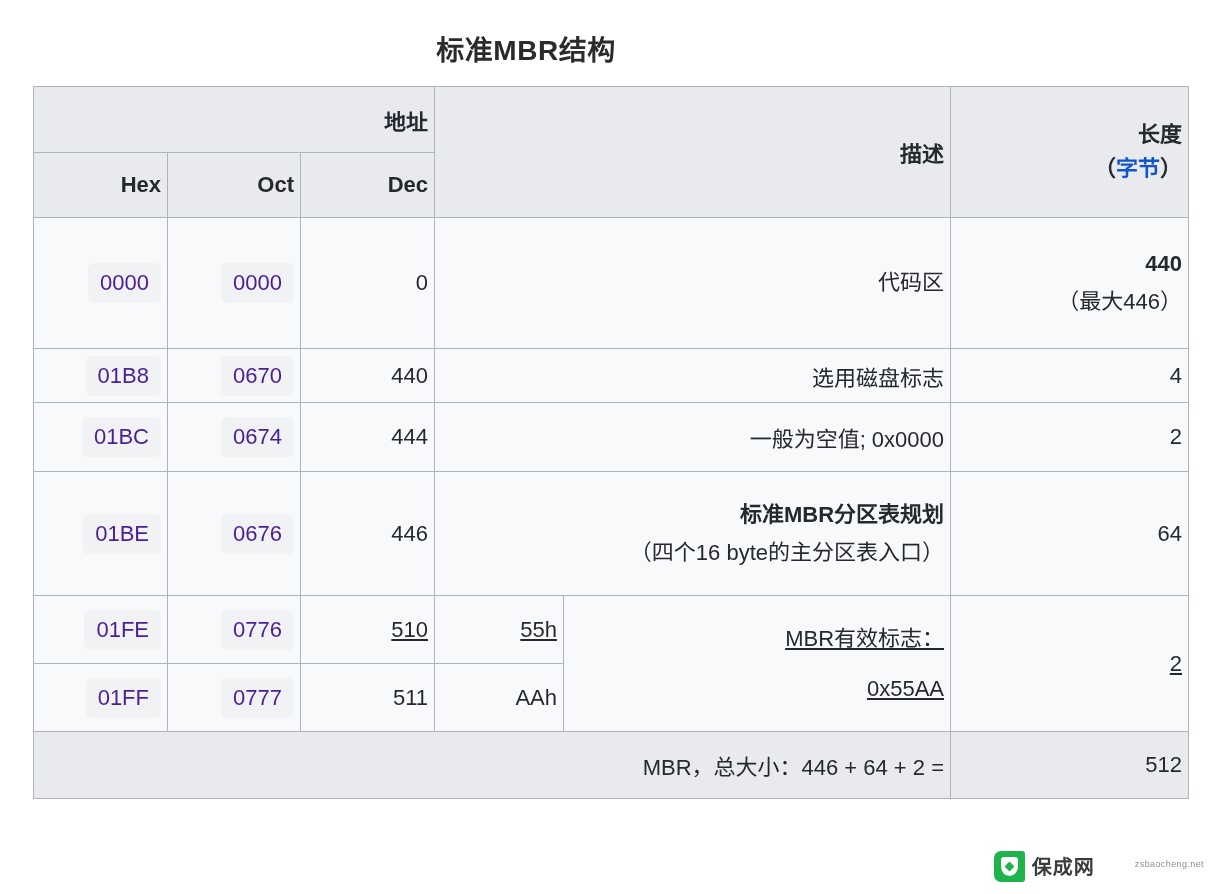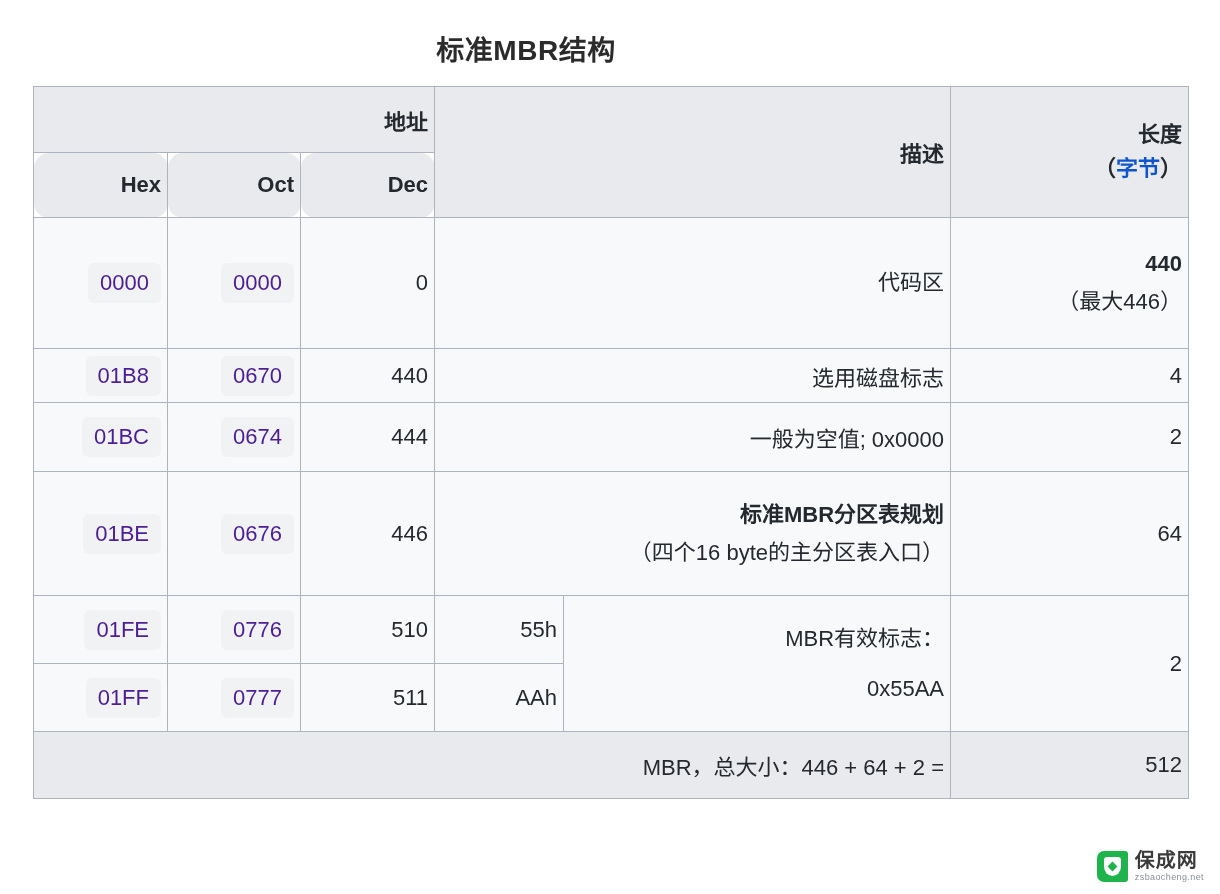--- a/index.html
+++ b/index.html
@@ -72,42 +72,42 @@
 
   
   col.c-hex { width: 134px; }
   col.c-oct { width: 133px; }
   col.c-dec { width: 134px; }
   col.c-sig { width: 129px; }
   col.c-desc { width: 387px; }
   col.c-len { width: 238px; }
 
   .hdr-addr { height: 65px; font-size: 23px; }
-  .hdr-sub  { height: 64px; font-size: 22px; color: #1155cc; font-weight: bold; border-radius: 15px; }
+  .hdr-sub  { height: 64px; font-size: 22px; color: #1155cc; font-weight: bold; }
   .hdr-desc { height: 129px; font-size: 23px; }
   .hdr-len  { height: 129px; font-size: 23px; line-height: 34px; }
   .hdr-len .blue { color: #1155cc; }
 
   
   .code {
     display: inline-block;
     background: #f1f2f4;
     border-radius: 6px;
     padding: 7px 12px;
     font-size: 22px;
     color: #4c1d95;
     line-height: 26px;
     font-family: "Liberation Sans", "DejaVu Sans", sans-serif;
   }
 
   .r1 { height: 131px; }
   .r2 { height: 54px; }
   .r3 { height: 69px; }
   .r4 { height: 124px; }
-  .r5 { height: 68px; }
+  .r5 { height: 68px; text-decoration: underline; }
   .r6 { height: 68px; }
 
   .desc-two {
     line-height: 38px;
   }
   .desc-two .l1 { font-weight: bold; }
   .len-two {
     line-height: 38px;
   }
   .len-two .l1 { font-weight: bold; }
@@ -153,22 +153,23 @@
   }
   .wm-shield i {
     display: block;
     width: 7px;
     height: 7px;
     background: #1eb34b;
     transform: rotate(45deg);
   }
   .wm-text {
     display: flex;
-    flex-direction: column;
+    flex-direction: row;
     line-height: 1;
+    gap: 40px;
   }
   .wm-name {
     font-size: 20px;
     font-weight: bold;
     color: #3b3b3b;
     letter-spacing: 1px;
   }
   .wm-url {
     font-size: 9px;
     color: #8a8f96;

